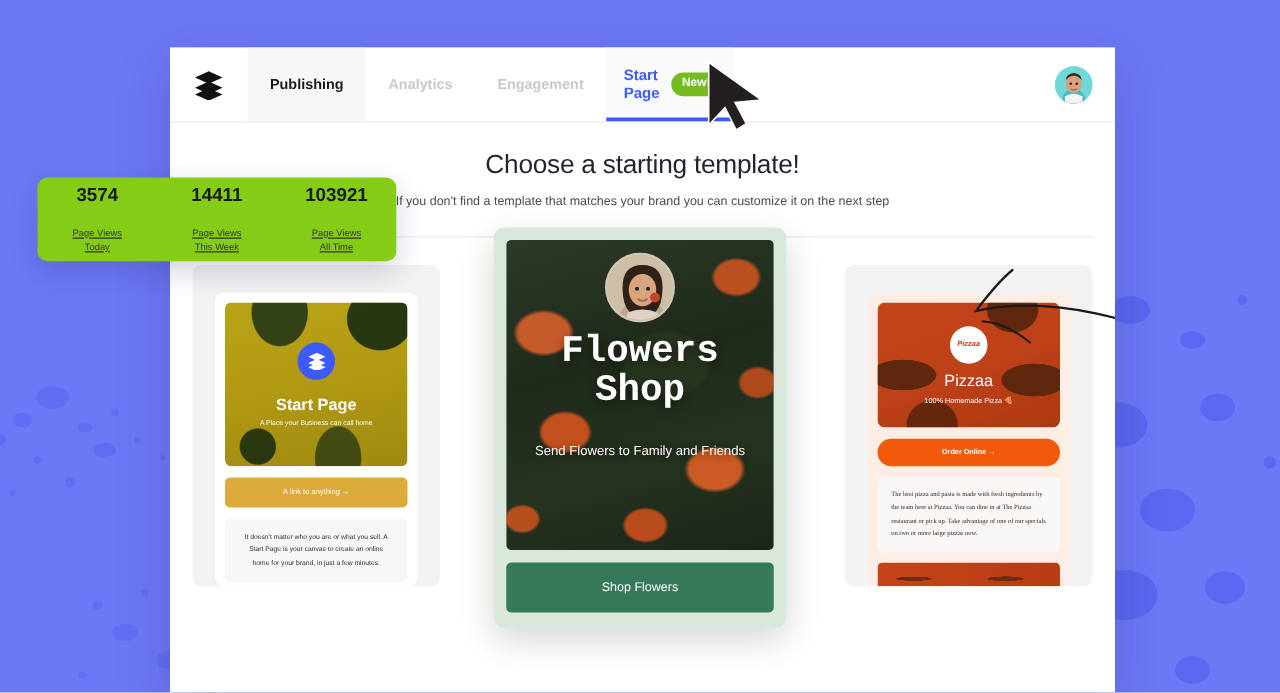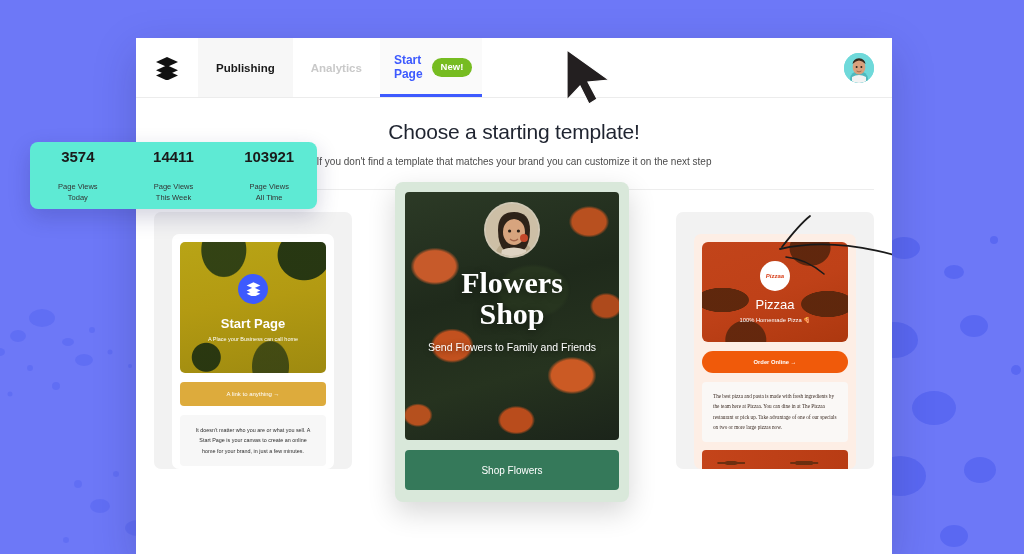--- a/index.html
+++ b/index.html
@@ -248,27 +248,27 @@
     width: 56px; height: 56px; border-radius: 50%;
     margin-top: 10px;
     overflow: hidden;
     background: #c6bba4;
     border: 2px solid rgba(255,255,255,.18);
   }
   .fl-avatar svg { display: block; width: 56px; height: 56px; }
   .fl-title {
     margin-top: 9px;
     color: #fff;
-    font-family: Liberation Serif, serif;
+    font-family: Liberation Mono, monospace;
     font-size: 30px; font-weight: bold;
     line-height: 1.04; text-align: center;
     text-shadow: 0 2px 8px rgba(0,0,0,.45);
   }
   .fl-sub {
-    margin-top: 10px;
+    margin-top: 24px;
     color: #fff; font-size: 10.5px;
     text-align: center; line-height: 1.55;
     padding: 0 18px;
     text-shadow: 0 1px 5px rgba(0,0,0,.5);
   }
   .fl-btn {
     margin-top: 10px;
     background: #35795a;
     border-radius: 4px;
     height: 40px;
@@ -287,33 +287,33 @@
   }
   .caption { width: 198px; }
   .caption.center { text-align: left; padding-left: 32px; }
   .caption.right  { text-align: right; padding-right: 30px; }
 
   
   .stats-card {
     position: absolute;
     left: 30px; top: 142px;
     width: 287px; height: 67px;
-    background: #5eead4;
+    background: #84cc16;
     border-radius: 8px;
     box-shadow: 0 8px 22px rgba(30,30,90,.2);
     display: flex;
     z-index: 10;
   }
   .stat {
     flex: 1;
     display: flex; flex-direction: column;
     align-items: center; justify-content: center;
   }
   .stat-value { font-size: 15px; font-weight: bold; color: #1a1a1a; }
-  .stat-label { font-size: 7.5px; color: #333; margin-top: 16px; line-height: 1.5; text-align: center; }
+  .stat-label { font-size: 7.5px; color: #333; margin-top: 16px; line-height: 1.5; text-align: center; text-decoration: underline; }
 
   
   .cursor-arrow { position: absolute; left: 565px; top: 48px; z-index: 30; }
   .curved-arrow { position: absolute; left: 630px; top: 176px; z-index: 20; pointer-events: none; }
 </style>
 </head>
 <body>
 
 <svg class="bg-splatter" id="splat-left" viewBox="0 0 200 160">
   <g fill="#5766f2">
@@ -402,20 +402,23 @@
       </svg>
     </div>
 
     <div class="nav-tabs">
       <div class="nav-tab active-grey">
         <span>Publishing</span>
       </div>
       <div class="nav-tab">
         <span>Analytics</span>
       </div>
+      <div class="nav-tab">
+        <span>Engagement</span>
+      </div>
       <div class="nav-tab startpage">
         <span class="sp-label">
           <span>Start</span><br>
           <span>Page</span>
         </span>
         <span class="badge-new">New!</span>
       </div>
     </div>
 
     <div class="nav-right">

